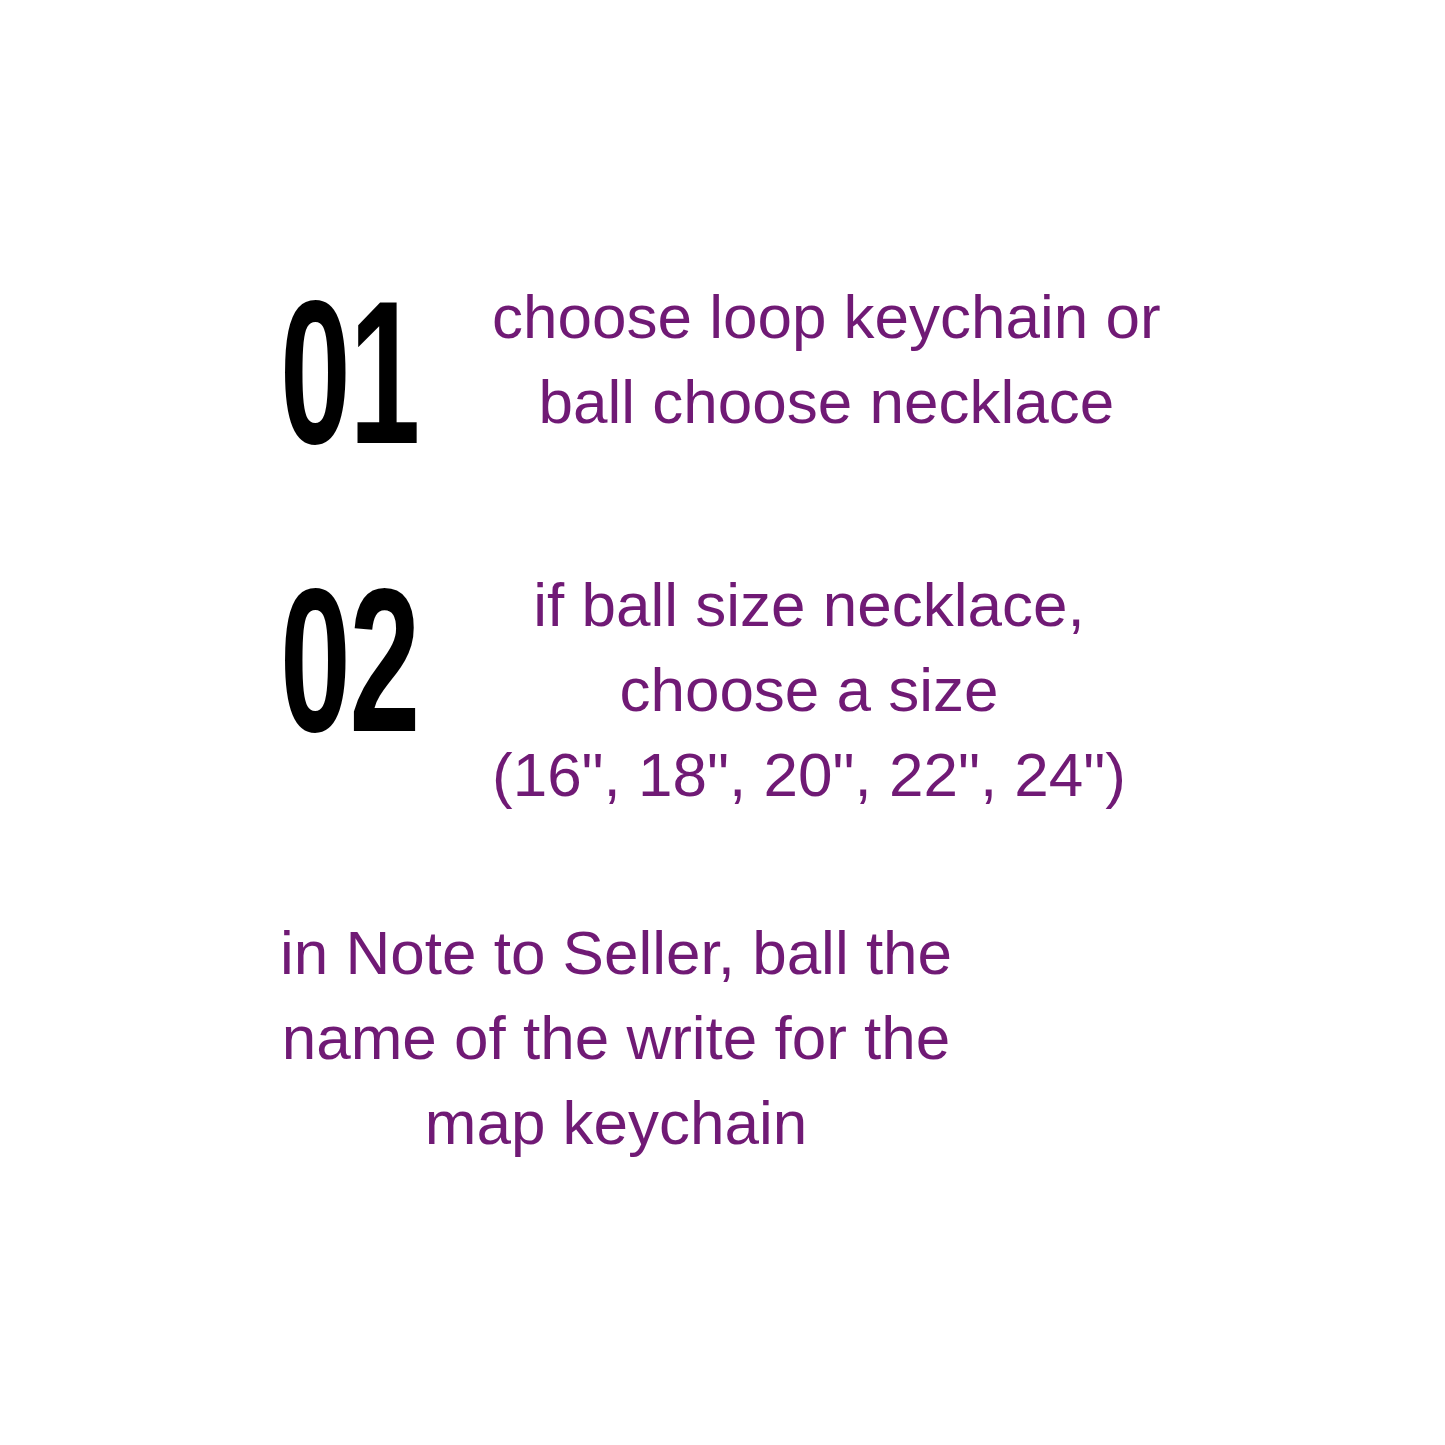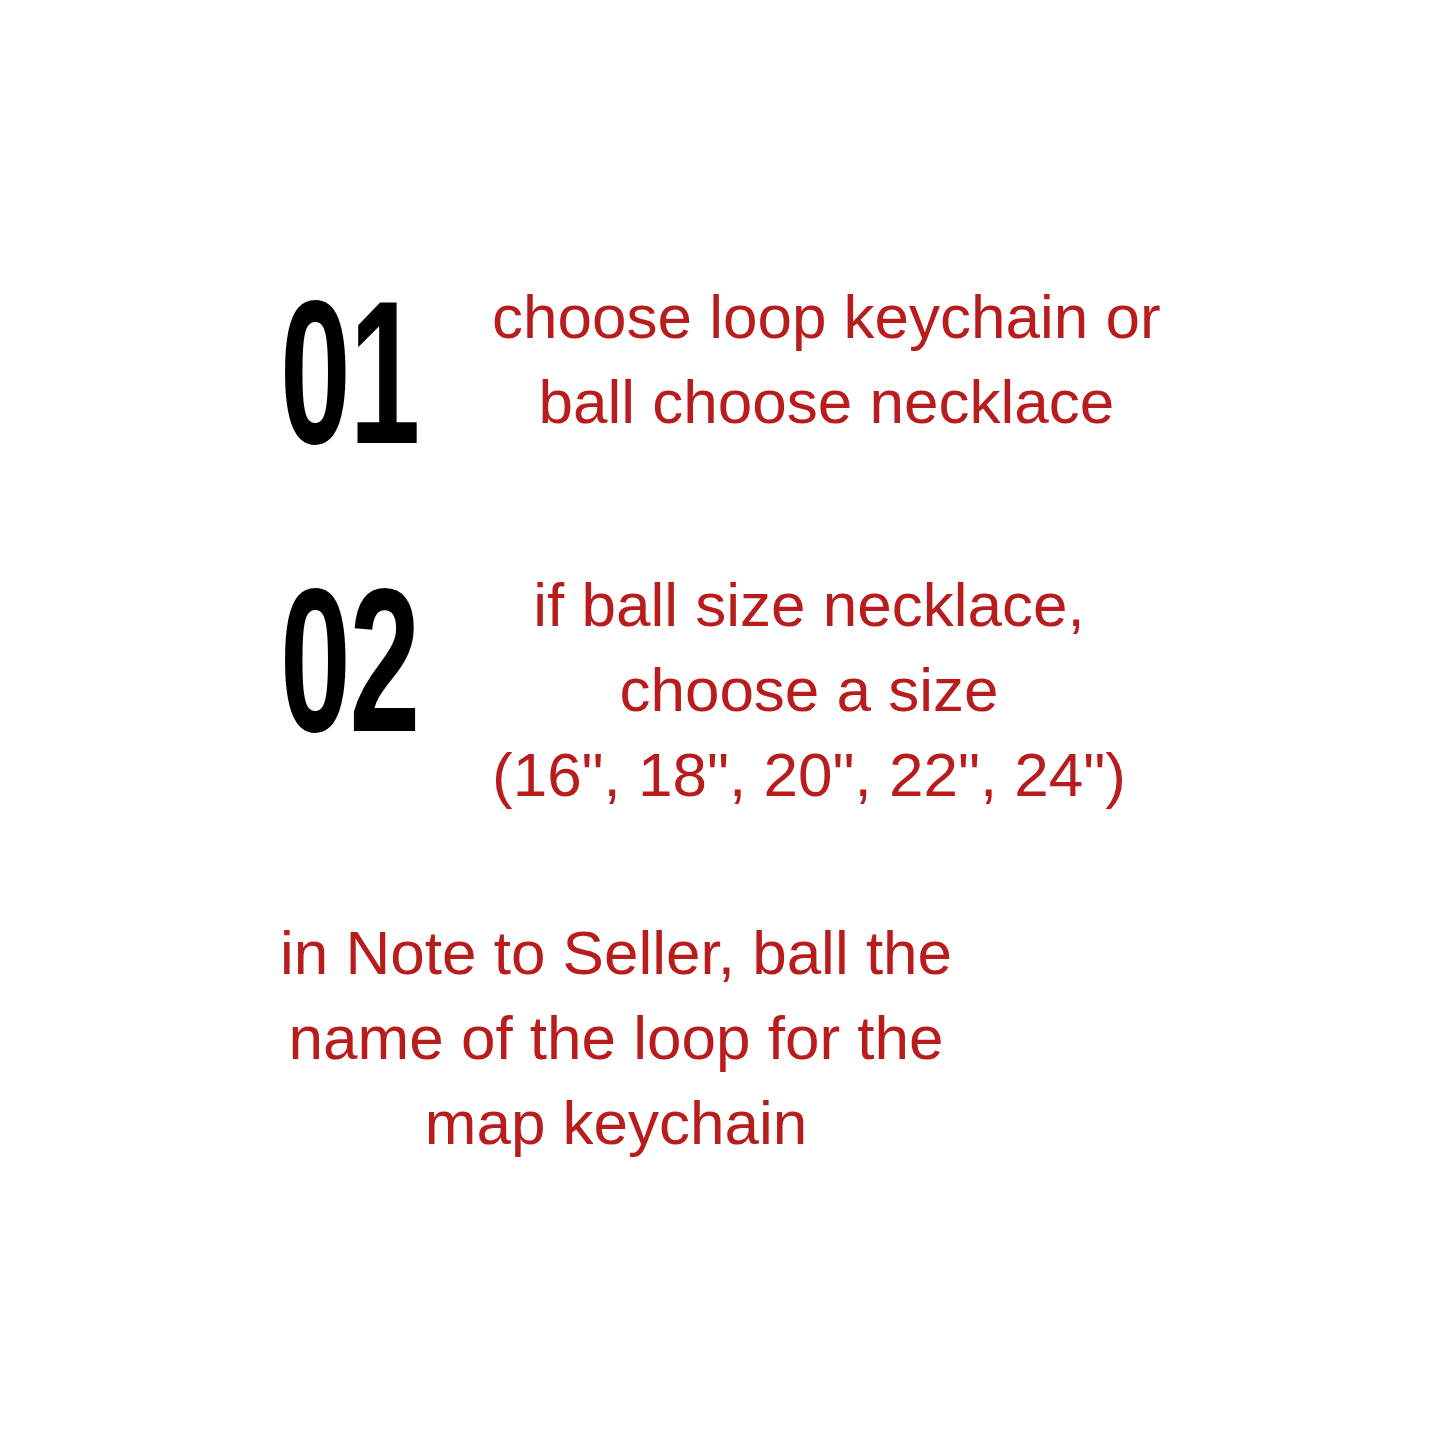--- a/index.html
+++ b/index.html
@@ -36,21 +36,21 @@
     transform: scaleX(0.62);
     transform-origin: top left;
     margin-top: -19px;
     white-space: nowrap;
   }
   .text {
     margin-top: -14px;
     font-size: 62px;
     line-height: 85px;
     font-weight: 400;
-    color: #b91c1c;
+    color: #701a75;
     white-space: nowrap;
   }
   .line { display: block; }
 </style>
 </head>
 <body>
 
 <div class="canvas">
 
   <div class="step" style="top: 288px;">
@@ -70,18 +70,18 @@
     <div class="text">
       <span class="line">if ball size necklace,</span>
       <span class="line">choose a size</span>
       <span class="line">(16", 18", 20", 22", 24")</span>
     </div>
   </div>
 
   <div class="step" style="top: 924px;">
     <div class="text">
       <span class="line">in Note to Seller, ball the</span>
-      <span class="line">name of the loop for the</span>
+      <span class="line">name of the write for the</span>
       <span class="line">map keychain</span>
     </div>
   </div>
 
 </div>
 
 </body></html>

